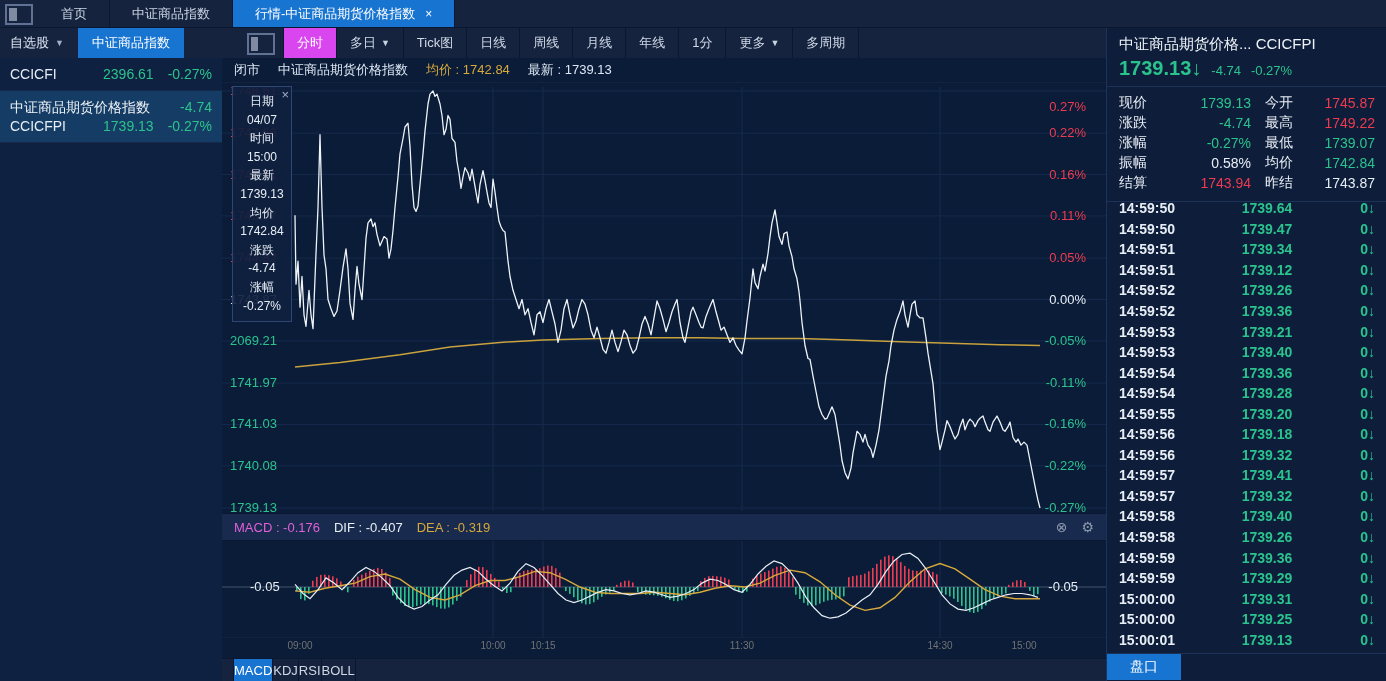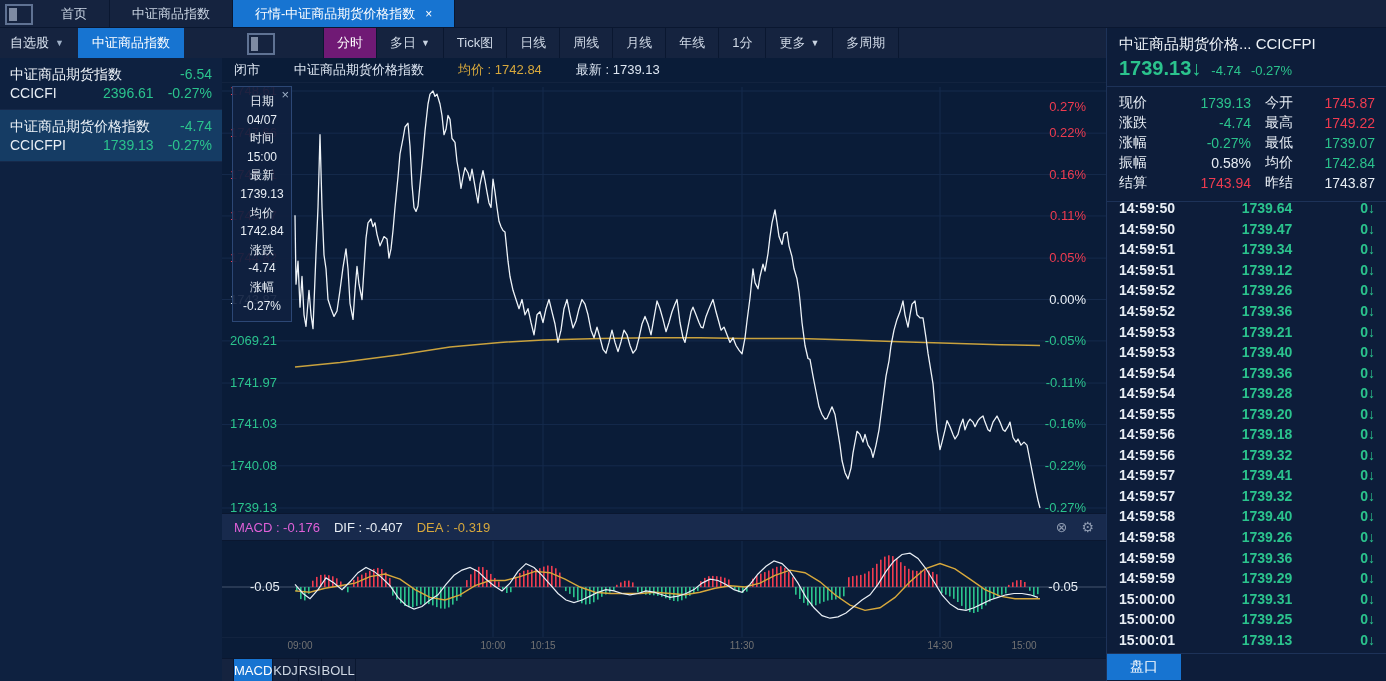--- a/index.html
+++ b/index.html
@@ -14,38 +14,38 @@
   .top-tab.active{background:#1774d1;color:#fff;}
   .top-tab .x{margin-left:10px;font-size:12px;}
   
   .subbar{position:absolute;left:0;top:28px;width:1386px;height:30px;background:#15233f;border-bottom:1px solid #0a1730;display:flex;align-items:stretch;}
   .watch{display:flex;align-items:center;padding:0 10px;color:#dde6f2;}
   .watch .caret{font-size:9px;margin-left:6px;color:#9fb0c7;}
   .sel-group{background:#1774d1;color:#fff;display:flex;align-items:center;padding:0 14px;margin-left:4px;}
   .tb-sep{width:55px;}
   .tool-btn{display:flex;align-items:center;padding:0 13px;border-left:1px solid #0a1730;color:#d0d9e6;white-space:nowrap;}
   .tool-btn:last-of-type{border-right:1px solid #0a1730;}
-  .tool-btn.active{background:#701a75;color:#fff;margin-left:40px;}
+  .tool-btn.active{background:#d946ef;color:#fff;}
   .tool-btn .caret{font-size:9px;margin-left:5px;color:#c9d4e2;}
   .tool-right{margin-left:auto;display:flex;align-items:stretch;}
   .tool-right .tool-btn{border-left:none;padding:0 12px;}
   .mini-toggle{width:24px;height:18px;margin:5px 8px 0 8px;border:2px solid #5f7293;position:relative;}
   .mini-toggle i{position:absolute;left:2px;top:2px;bottom:2px;width:7px;background:#7e8ba3;}
   .mini-toggle.flip i{left:auto;right:2px;}
   
   .sidebar{position:absolute;left:0;top:58px;width:222px;height:623px;background:#0e2140;border-right:1px solid #1d3258;}
   .side-item{padding:7px 10px 6px 10px;border-bottom:1px solid #16294a;}
   .side-item.selected{background:#153c64;}
   .si-row{display:flex;justify-content:space-between;align-items:center;line-height:19px;font-size:14px;}
   .si-name{color:#eef3f8;}
   .si-code{color:#e8eef5;width:74px;}
   .si-price{flex:1;text-align:right;margin-right:14px;}
   
   .main{position:absolute;left:222px;top:58px;width:884px;height:623px;background:#0a1c38;}
-  .chart-header{height:24px;display:flex;align-items:center;gap:34px;padding:0 12px;font-size:13px;border-bottom:1px solid #12233f;}
+  .chart-header{height:24px;display:flex;align-items:center;gap:18px;padding:0 12px;font-size:13px;border-bottom:1px solid #12233f;}
   .main-chart{position:relative;height:430px;}
   .axis-label{position:absolute;font-size:13px;line-height:16px;}
   .axis-label.left{left:8px;}
   .axis-label.right{right:20px;text-align:right;}
   .time-axis{position:relative;height:20px;border-top:1px solid #12233f;}
   .time-axis span{position:absolute;top:2px;transform:translateX(-50%);color:#737373;font-size:10px;}
   
   .tooltip{position:absolute;left:10px;top:3px;width:58px;background:rgba(16,32,64,0.93);border:1px solid #2c4775;padding:5px 0 6px 0;z-index:5;}
   .tooltip .tt-close{position:absolute;right:2px;top:0px;color:#9fb0c7;font-size:13px;cursor:default;}
   .tooltip .tt-cell{display:block;text-align:center;font-size:12px;line-height:18.6px;color:#e8eef5;}
@@ -156,24 +156,20 @@
         </div>
       <div class="mini-toggle flip">
           <i></i>
         </div>
     </div>
   </div>
 
   <div class="sidebar">
     <div id="side-items">
         <div class="side-item">
-          <div class="si-row">
-            <span class="si-name">中证商品期货指数</span>
-            <span class="down">-6.54</span>
-          </div>
           <div class="si-row">
             <span class="si-code">CCICFI</span>
             <span class="si-price down">2396.61</span>
             <span class="down">-0.27%</span>
           </div>
         </div>
         <div class="side-item selected">
           <div class="si-row">
             <span class="si-name">中证商品期货价格指数</span>
             <span class="down">-4.74</span>

